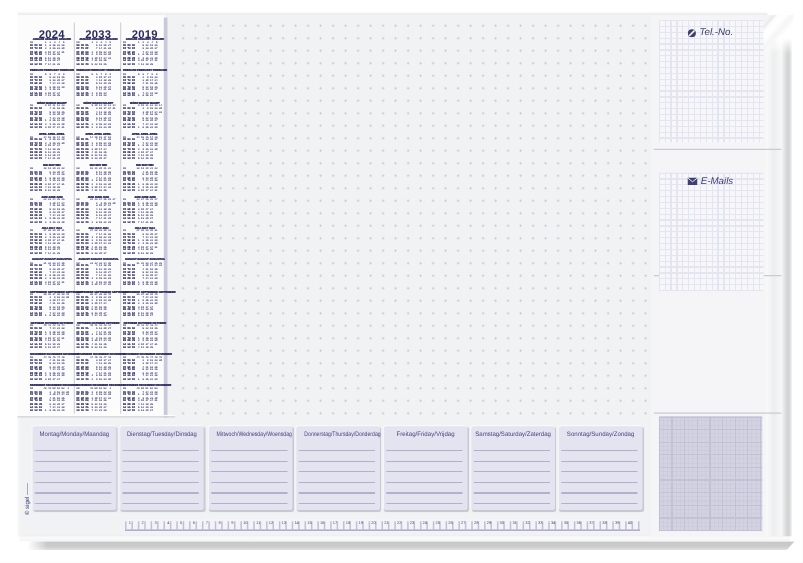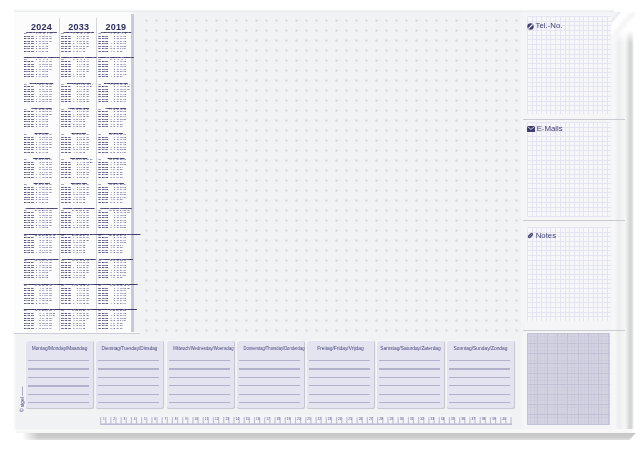--- a/index.html
+++ b/index.html
@@ -8,21 +8,21 @@
 .yhdr { transform:translateZ(0); position:absolute; top:10.1px; left:0; width:100%; text-align:center; font-size:9px; font-weight:bold; color:#2b2b5e; letter-spacing:0.2px; }
 .month { position:absolute; left:1px; width:35px; }
 .mh { transform:translateZ(0); font-size:2.2px; font-weight:bold; color:#2b2b5e; text-align:center; white-space:nowrap; text-shadow:0.25px 0 0.35px #2b2b5e, -0.25px 0 0.35px #2b2b5e; }
 .mb { transform:translateZ(0); font-family:"Liberation Mono", monospace; font-size:2.0px; line-height:2.5px; color:#45457c; margin-top:0.2px; text-shadow:0 0 0.18px #50508a; }
 .mb b { color:#2e2e64; text-shadow:0 0 0.22px #2e2e64; }
 .mb .kw { color:#5d5d90; }
 .mb .pad { color:#fbfbfc; text-shadow:none; }
 .gridbox { position:absolute; left:526.5px; width:84px; background-color:#f7f7fa;
  background-image:repeating-linear-gradient(90deg,#e4e5f1 0 1px,rgba(0,0,0,0) 1px 4.7px),repeating-linear-gradient(180deg,#e4e5f1 0 1px,rgba(0,0,0,0) 1px 4.7px);
  border-radius:1.5px; }
-.boxhdr { transform:translateZ(0); position:absolute; left:0; width:100%; font-size:7.8px; color:#3f3f74; }
+.boxhdr { transform:translateZ(0); position:absolute; left:0; width:100%; text-align:center; font-size:7.8px; color:#3f3f74;font-style:italic; }
 .pcell { position:absolute; top:340.8px; width:67px; height:66.8px; background:#e4e3f0; border-radius:2px;
  box-shadow:-0.6px -0.8px 0 #fafafc, 0.8px 0.9px 0.7px rgba(125,125,145,0.38); }
 .ph { position:absolute; backface-visibility:hidden; top:4.4px; left:0; width:100%; text-align:center; font-size:5.1px; font-weight:normal; color:#46467e; white-space:nowrap; }
 .plines { position:absolute; left:2px; right:4px; top:19.3px; height:44px;
  background:repeating-linear-gradient(180deg,#b2b1cb 0 1px,rgba(0,0,0,0) 1px 8.5px); }
 </style></head><body>
 <div id="scene">
 
 <div class="abs" style="left:14px;top:12px;width:617px;height:417px;background:#f1f2f4;"></div>
 
@@ -225,35 +225,27 @@
 
 <div class="abs" style="left:523px;top:329.8px;width:102px;height:1.2px;background:#cacbd1;"></div>
 
 <div class="gridbox" style="top:16px;height:98px;">
   <div class="boxhdr" style="top:5.4px"><svg width="7" height="7" viewBox="0 0 7 7" style="vertical-align:-1.2px">
           <circle cx="3.5" cy="3.5" r="3.2" fill="#3f3f74"></circle>
           <rect x="0.5" y="2.85" width="6" height="1.3" fill="#fff" transform="rotate(-45 3.5 3.5)"></rect>
         </svg> Tel.-No.</div>
 </div>
 
-<div class="gridbox" style="top:122px;height:95px;">
+<div class="gridbox" style="top:138px;height:95px;">
   <div class="boxhdr" style="top:2.2px"><svg width="8" height="6" viewBox="0 0 8 6" style="vertical-align:-0.8px">
           <rect width="8" height="6" rx="0.4" fill="#3f3f74"></rect>
           <path d="M0.4 0.6 L4 3.4 L7.6 0.6" stroke="#fff" stroke-width="0.7" fill="none"></path>
         </svg> E-Mails</div>
 </div>
 
-<div class="gridbox" style="top:227px;height:94px;">
-  <div class="boxhdr" style="top:4.3px"><svg width="7" height="7" viewBox="0 0 7 7" style="vertical-align:-1.2px">
-          <g transform="rotate(45 3.5 3.5)">
-            <ellipse cx="3.5" cy="3.5" rx="1.6" ry="3.2" fill="#3f3f74"></ellipse>
-            <line x1="3.5" y1="1.2" x2="3.5" y2="5.8" stroke="#fff" stroke-width="0.45"></line>
-          </g>
-        </svg> Notes</div>
-</div>
 
 <div class="abs" style="left:526.5px;top:332.5px;width:83px;height:92px;background-color:#d2d2e1;
  background-image:repeating-linear-gradient(90deg,#c2c2d6 0 1px,rgba(0,0,0,0) 1px 10.1px),repeating-linear-gradient(180deg,#c2c2d6 0 1px,rgba(0,0,0,0) 1px 10.1px),repeating-linear-gradient(90deg,rgba(198,198,219,0.45) 0 0.8px,rgba(0,0,0,0) 0.8px 3.37px),repeating-linear-gradient(180deg,rgba(198,198,219,0.45) 0 0.8px,rgba(0,0,0,0) 0.8px 3.37px);
  border-radius:1px;"></div>
 
 <div class="abs" style="left:14px;top:331.8px;width:126px;height:1.5px;background:#fdfdfe;"></div>
 <div class="abs" style="left:14px;top:333.2px;width:126px;height:1.3px;background:#cdced4;"></div>
 
 <div class="pcell" style="left:26.2px">
       <div class="ph" style="transform:scaleX(0.941)">Montag/Monday/Maandag</div>

